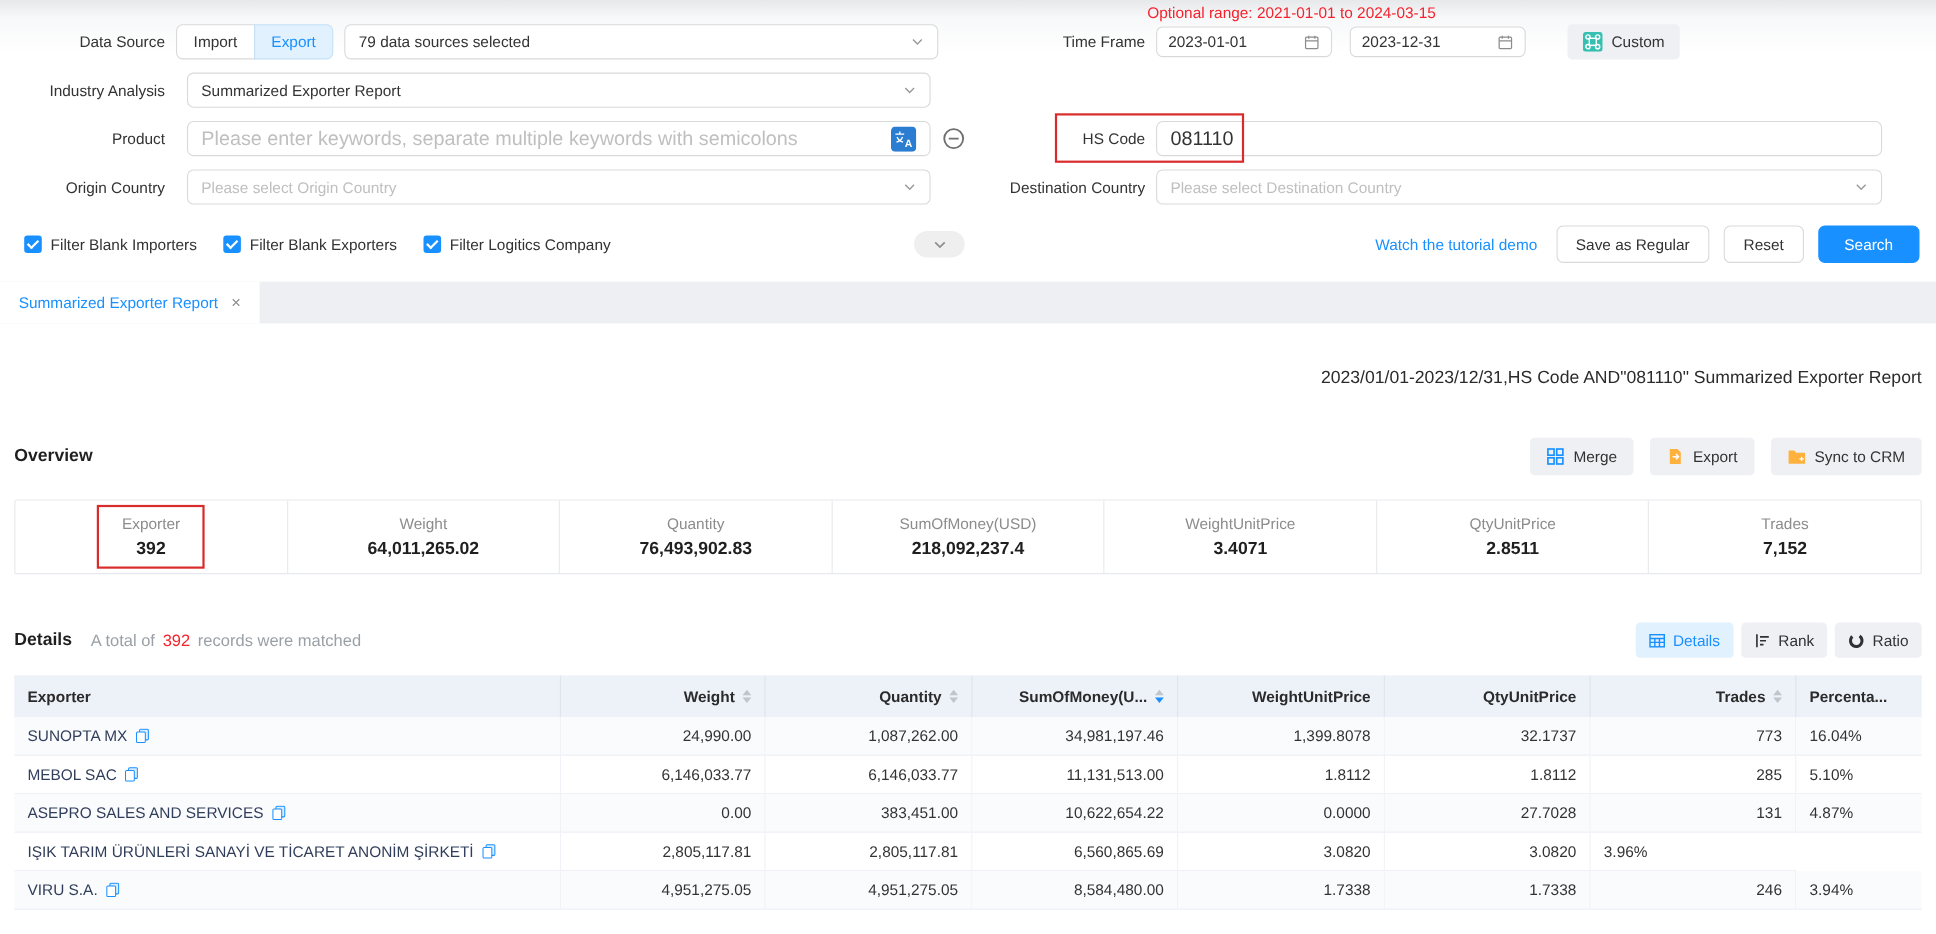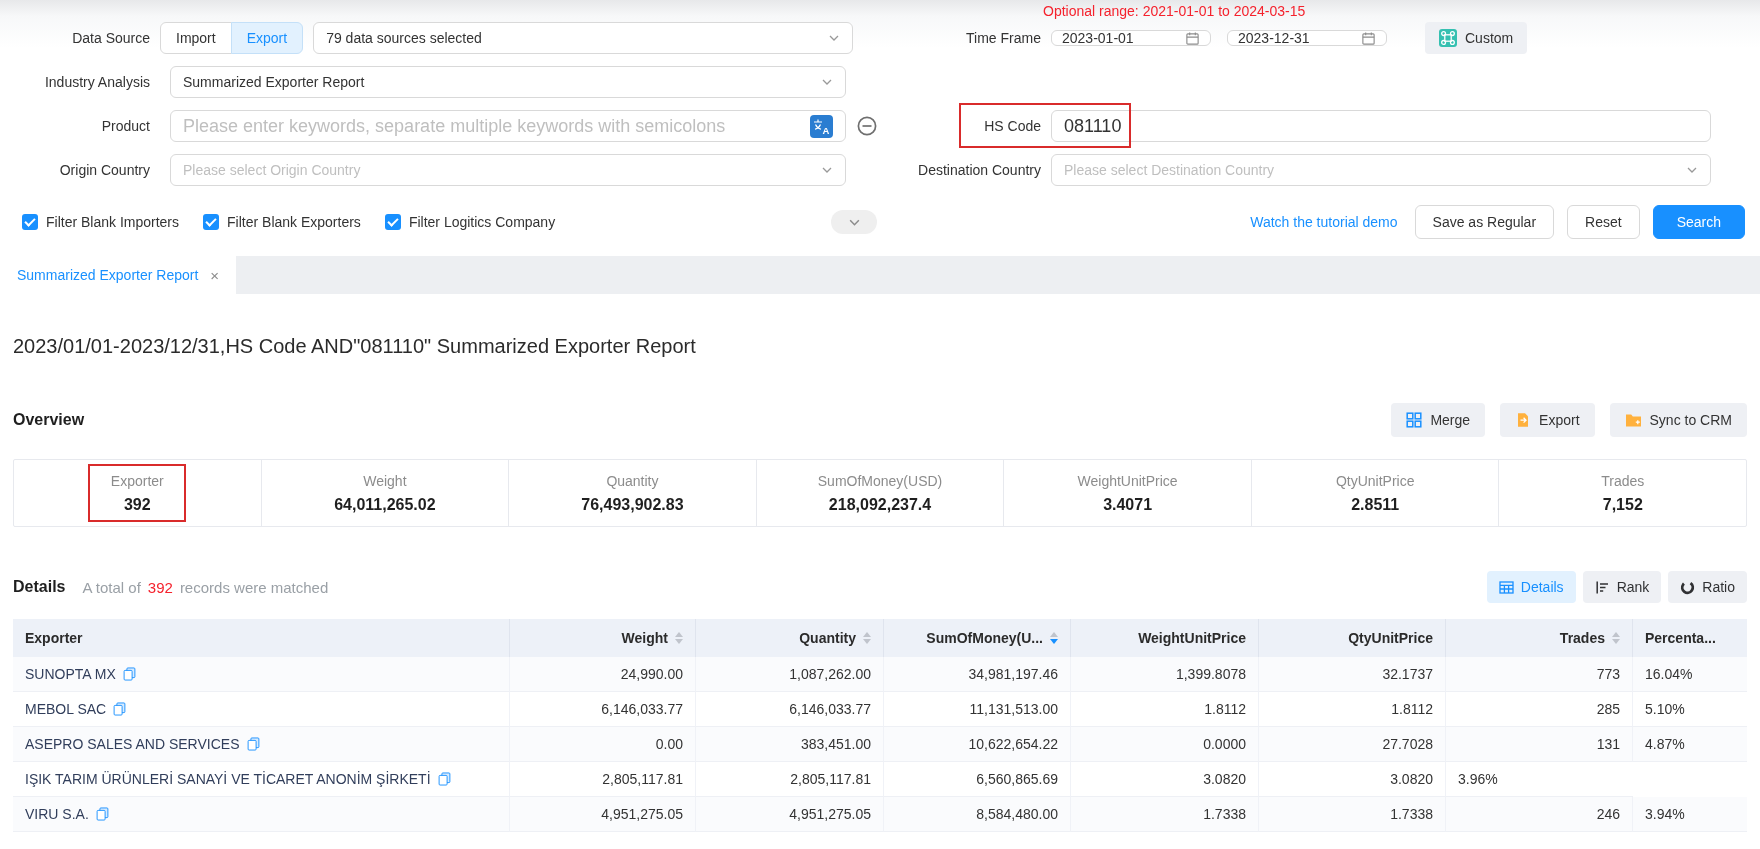--- a/index.html
+++ b/index.html
@@ -18,21 +18,21 @@
   .seg-btn.active { background:#e2f1fe; color:#1890ff; border-color:#c4e0f8; border-radius:0 6px 6px 0; margin-left:-1px; }
   .select, .tinput { display:flex; align-items:center; border:1px solid #d9d9d9; border-radius:6px;
     height:32px; padding:0 12px; background:#fff; font-size:14px; }
   .select .val { flex:1; color:#333; }
   .select .ph, input::placeholder { color:#bfbfbf; }
   .select .ph { flex:1; }
   .w-main { width:540px; margin-left:10px; }
   .w-full { width:676px; }
   .right-group { margin-left:auto; display:flex; align-items:center; width:800px; flex:none; }
   .lbl-r { width:130px; text-align:right; margin-right:10px; font-size:14px; flex:none; }
-  .date-input { width:160px; display:flex; align-items:center; border:1px solid #d9d9d9; border-radius:6px; height:16px; padding:0 10px; background:#fff; }
+  .date-input { width:160px; display:flex; align-items:center; border:1px solid #d9d9d9; border-radius:6px; height:28px; padding:0 10px; background:#fff; }
   .date-input input { border:none; outline:none; width:100%; font-size:14px; color:#333; background:transparent; }
   .gap16 { width:16px; flex:none; } .gap38 { width:38px; flex:none; }
   .custom-btn { display:flex; align-items:center; gap:8px; height:32px; padding:0 14px;
     background:#eef0f4; border:none; border-radius:4px; font-size:14px; color:#333; cursor:pointer; }
   .tinput input { border:none; outline:none; flex:1; font-size:18px; color:#333; background:transparent; }
   .icon-after { margin-left:10px; display:flex; align-items:center; }
   .hs-group { position:relative; display:flex; align-items:center; flex:1; }
   .hs-redbox { position:absolute; left:52px; top:-7px; width:172px; height:45px; border:2px solid #d92b2b; pointer-events:none; }
   .hs-input { flex:1; }
 
@@ -50,21 +50,21 @@
   .btn { height:34px; padding:0 17px; border:1px solid #d9d9d9; border-radius:6px; background:#fff; font-size:14px; color:#333; cursor:pointer; }
   .btn-primary { background:#1890ff; border-color:#1890ff; color:#fff; padding:0 23px; }
 
   
   .tab-bar { margin-top:17px; background:#edeff2; display:flex; height:38px; }
   .tab { background:#fff; padding:0 17px; display:flex; align-items:center; font-size:14px; color:#1890ff; cursor:pointer; }
   .tab-close { margin-left:12px; color:#8c8c8c; font-size:15px; cursor:pointer; }
 
   
   main { padding:0 13px; }
-  .report-title { text-align:left; margin-top:41px; font-size:20px; font-weight:400; color:#2b2b2b; }
+  .report-title { text-align:right; margin-top:41px; font-size:16px; font-weight:400; color:#2b2b2b; }
   .overview-row { display:flex; align-items:center; margin-top:45px; }
   .section-heading { font-size:16px; font-weight:700; color:#1f1f1f; }
   .overview-actions { margin-left:auto; display:flex; gap:15px; }
   .action-btn { display:flex; align-items:center; gap:8px; height:34px; padding:0 15px;
     background:#eef0f4; border:none; border-radius:4px; font-size:14px; color:#333; cursor:pointer; }
 
   .stats-panel { margin-top:22px; border:1px solid #e7e9ee; border-radius:2px; display:flex; height:68px; }
   .stat { flex:1; display:flex; flex-direction:column; align-items:center; justify-content:center; position:relative; }
   .stat + .stat { border-left:1px solid #e7e9ee; }
   .stat-label { font-size:14px; color:#8c8c8c; }

